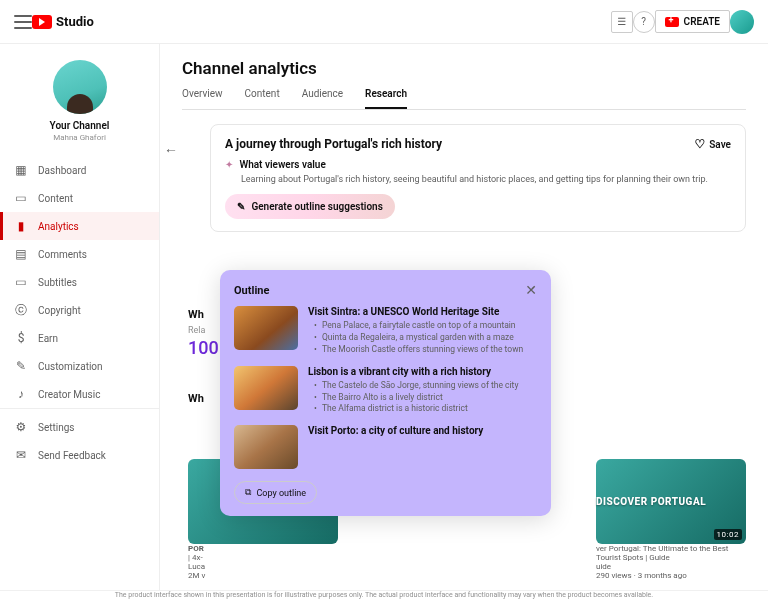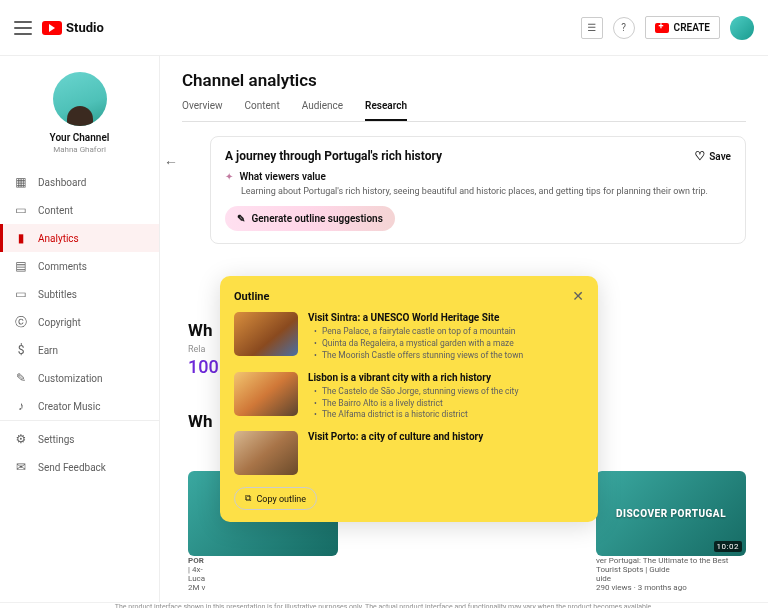--- a/index.html
+++ b/index.html
@@ -1,17 +1,17 @@
 <!DOCTYPE html>
 <html><head>
 <meta charset="utf-8">
 <style>
 *{box-sizing:border-box;margin:0;padding:0;font-family:Roboto,Arial,sans-serif}
 body{width:768px;height:608px;overflow:hidden;background:#fff;color:#0f0f0f;font-size:11px}
-.topbar{height:56px;display:flex;align-items:center;padding:0 14px;border-bottom:1px solid #eee;gap:10px}
+.topbar{height:44px;display:flex;align-items:center;padding:0 14px;border-bottom:1px solid #eee;}
 .hamburger{width:18px;height:14px;display:flex;flex-direction:column;justify-content:space-between;cursor:pointer}
 .hamburger span{height:2px;background:#606060;border-radius:1px}
 .logo{display:flex;align-items:center;gap:4px;font-weight:700;font-size:13px}
 .logo-yt{width:20px;height:14px;background:#f00;border-radius:3px;position:relative}
 .logo-yt:after{content:"";position:absolute;left:7px;top:3px;border-left:6px solid #fff;border-top:4px solid transparent;border-bottom:4px solid transparent}
 .topbar-spacer{flex:1}
 .top-icon{width:22px;height:22px;border:1px solid #ccc;border-radius:50%;display:flex;align-items:center;justify-content:center;font-size:10px;color:#606060;cursor:pointer}
 .create-btn{display:flex;align-items:center;gap:5px;border:1px solid #ccc;padding:5px 9px;border-radius:2px;font-size:10px;font-weight:600;cursor:pointer}
 .create-btn .cam{width:14px;height:10px;background:#f00;border-radius:2px;position:relative}
 .create-btn .cam:after{content:"+";position:absolute;color:#fff;left:4px;top:-2px;font-size:9px}
@@ -38,28 +38,28 @@
 .card{border:1px solid #e6e6e6;border-radius:8px;padding:12px 14px;margin-bottom:12px}
 .card-head{display:flex;justify-content:space-between;align-items:center;margin-bottom:8px}
 .card-title{font-size:12px;font-weight:700}
 .save-btn{display:flex;align-items:center;gap:4px;font-size:10px;font-weight:600;cursor:pointer}
 .heart{font-size:12px}
 .value-line{display:flex;gap:6px;margin-bottom:4px}
 .sparkle{color:#c27ba0;font-size:10px}
 .value-title{font-size:10px;font-weight:600}
 .value-body{font-size:9px;color:#606060;margin:0 0 10px 16px}
 .gen-btn{display:inline-flex;align-items:center;gap:6px;background:linear-gradient(90deg,#ffe0f0 0%,#ffd6e8 50%,#f4d4d4 100%);border-radius:16px;padding:7px 12px;font-size:10px;font-weight:600;cursor:pointer}
-.section-label{font-size:17px;font-weight:700;margin:4px 0}
+.section-label{font-size:11px;font-weight:700;margin:4px 0}
 .big100{font-size:18px;font-weight:500;color:#6d28d9;margin-top:2px}
 .small-gray{font-size:9px;color:#909090}
 .video-row{display:flex;gap:14px;position:absolute;bottom:10px;left:28px;right:0}
-.vthumb{width:150px;height:85px;border-radius:6px;background:linear-gradient(135deg,#3aa8a0,#166b64);position:relative;color:#fff;display:flex;align-items:center;justify-content:center;font-size:11px;font-weight:800;letter-spacing:0.5px;text-shadow:0 1px 2px rgba(0,0,0,.4)}
+.vthumb{width:150px;height:85px;border-radius:6px;background:linear-gradient(135deg,#3aa8a0,#166b64);position:relative;color:#fff;display:flex;align-items:center;font-size:11px;font-weight:800;letter-spacing:0.5px;text-shadow:0 1px 2px rgba(0,0,0,.4)}
 .vthumb .dur{position:absolute;right:4px;bottom:4px;background:rgba(0,0,0,.7);font-size:8px;padding:1px 3px;border-radius:2px;font-weight:400}
 .vmeta{font-size:8px;color:#606060;max-width:150px}
-.outline-pop{position:absolute;left:60px;top:220px;width:378px;background:#fde047;border-radius:10px;box-shadow:0 4px 24px rgba(0,0,0,.15);padding:12px 14px;z-index:10}
+.outline-pop{position:absolute;left:60px;top:226px;width:331px;background:#c4b5fd;border-radius:10px;box-shadow:0 4px 24px rgba(0,0,0,.15);padding:12px 14px;z-index:10}
 .outline-head{display:flex;justify-content:space-between;align-items:center;margin-bottom:8px}
 .outline-head .ttl{font-size:11px;font-weight:700}
 .outline-head .close{font-size:14px;color:#606060;cursor:pointer}
 .outline-item{display:flex;gap:10px;margin-bottom:10px}
 .othumb{width:64px;height:44px;border-radius:5px;flex-shrink:0}
 .ot1{background:linear-gradient(140deg,#d98f3e 0%,#8a4a1f 60%,#4a6fa5 100%)}
 .ot2{background:linear-gradient(140deg,#f2c570 0%,#d07838 50%,#5a442f 100%)}
 .ot3{background:linear-gradient(140deg,#d8b890 0%,#a87448 50%,#6a4a2a 100%)}
 .oinfo{flex:1}
 .oinfo .ot{font-size:10px;font-weight:700;margin-bottom:3px}

